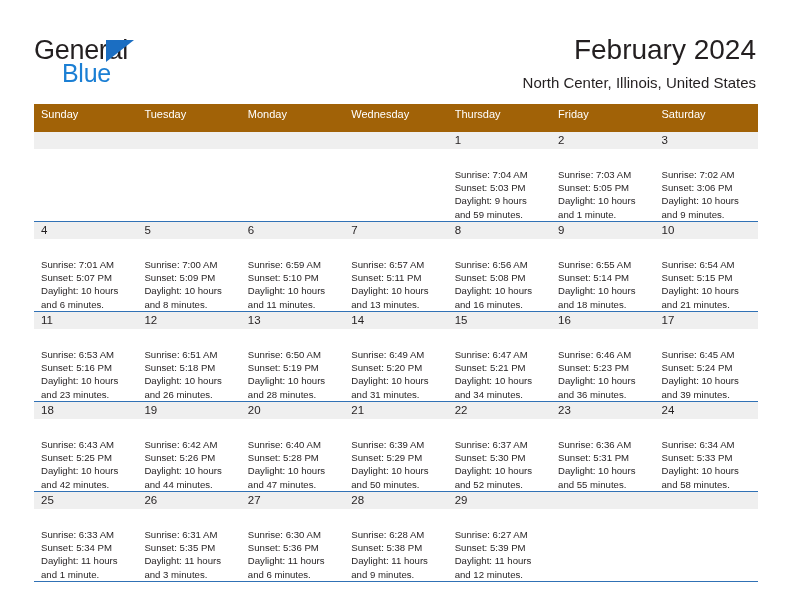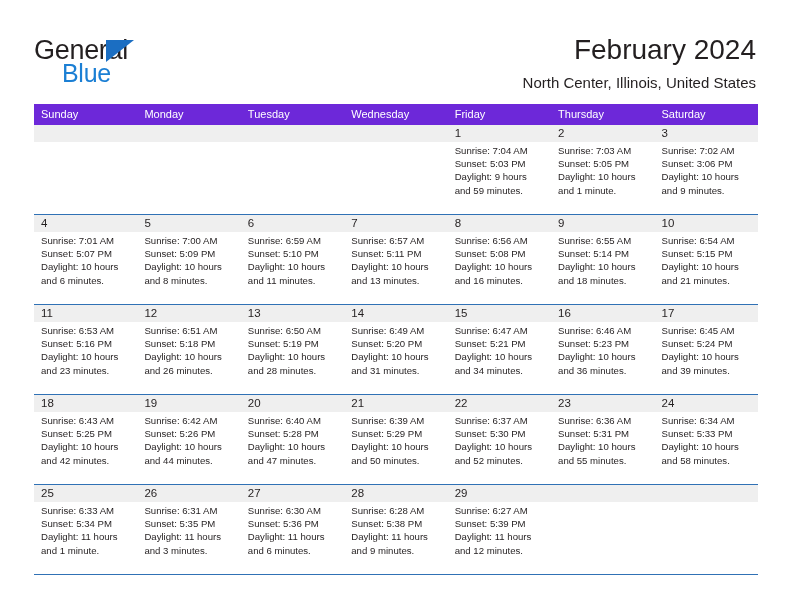--- a/index.html
+++ b/index.html
@@ -92,22 +92,22 @@
   
   .calendar {
     position: absolute;
     left: 34px;
     top: 104px;
     width: 724px;
   }
 
   .cal-head {
     display: flex;
-    background: #6d28d9;
-    height: 21px;
+    background: #a16207;
+    height: 28px;
   }
   .cal-head .hcell {
     flex: 1 1 0;
     color: #ffffff;
     font-size: 11px;
     line-height: 21px;
     padding-left: 7px;
     box-sizing: border-box;
     white-space: nowrap;
     overflow: hidden;
@@ -142,20 +142,21 @@
   }
   .day.empty .day-num-band {
     background: #efefef;
   }
 
   .day-body {
     padding: 2px 6px 0 7px;
     font-size: 9.6px;
     line-height: 13.2px;
     color: #231f20;
+    margin-top: 17px;
   }
   .day-body div {
     white-space: normal;
   }
 </style>
 </head>
 <body>
 
 <div class="page">
 
@@ -168,25 +169,25 @@
     </div>
 
     <div class="title">February 2024</div>
     <div class="subtitle">North Center, Illinois, United States</div>
 
   </div>
 
   <div class="calendar">
     <div class="cal-head">
       <div class="hcell">Sunday</div>
+      <div class="hcell">Tuesday</div>
       <div class="hcell">Monday</div>
-      <div class="hcell">Tuesday</div>
       <div class="hcell">Wednesday</div>
+      <div class="hcell">Thursday</div>
       <div class="hcell">Friday</div>
-      <div class="hcell">Thursday</div>
       <div class="hcell">Saturday</div>
     </div>
 
     <div id="weeks-container">
         <div class="week">
           <div class="day empty">
             <div class="day-num-band"></div>
             <div class="day-body"></div>
           </div>
           <div class="day empty">

